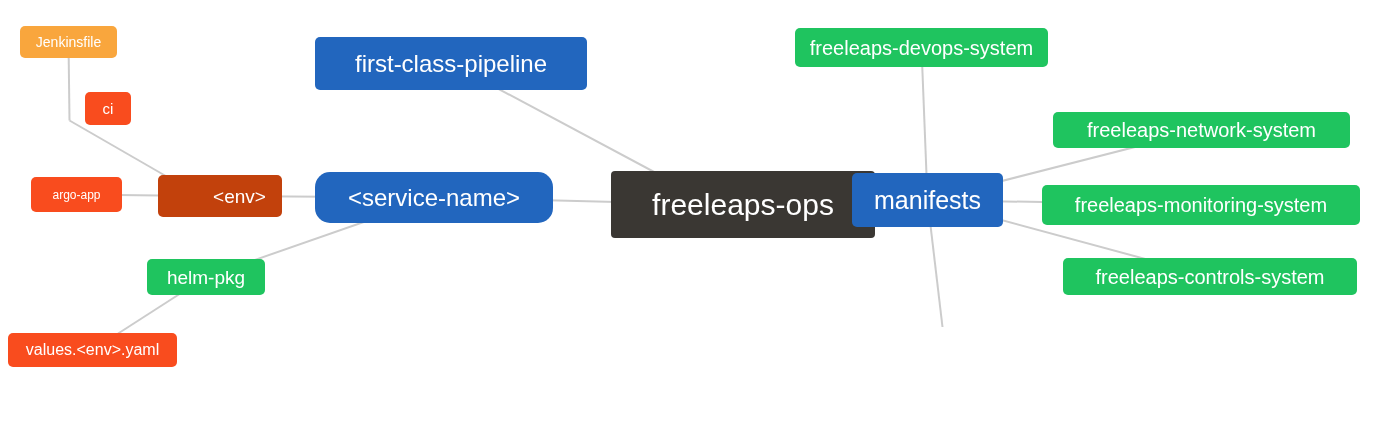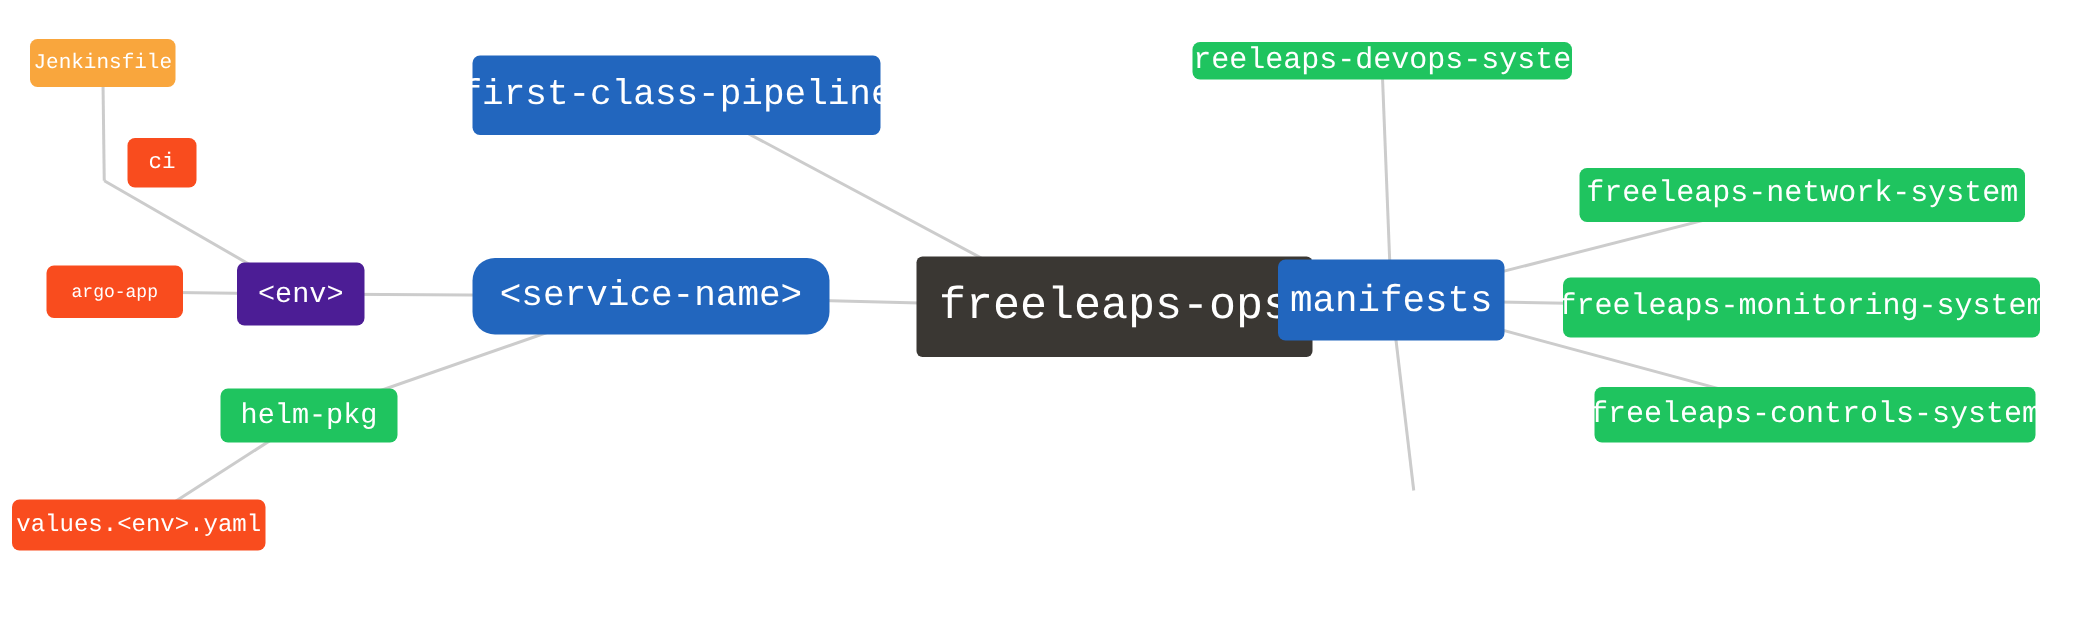--- a/index.html
+++ b/index.html
@@ -6,21 +6,21 @@
     margin: 0;
     padding: 0;
     background: #ffffff;
   }
   .canvas {
     position: relative;
     width: 1390px;
     height: 421px;
     background: #ffffff;
     overflow: hidden;
-    font-family: Liberation Mono, monospace;
+    font-family: Liberation Sans, sans-serif;
   }
   #edge-layer {
     position: absolute;
     left: 0; top: 0;
     width: 1390px;
     height: 421px;
     z-index: 0;
   }
   .node {
     position: absolute;
@@ -39,21 +39,21 @@
   .n-jenkinsfile          { left: 20px;   top: 26px;  width: 97px;  height: 32px; font-size: 14px; }
   .n-ci                   { left: 53px;   top: 92px; width: 46px;  height: 33px; font-size: 15px; margin-left: 32px; }
   .n-argo-app             { left: 31px;   top: 177px; width: 91px;  height: 35px; font-size: 12px; }
   .n-env                  { left: 158px;  top: 175px; width: 85px;  height: 42px; font-size: 19px; }
   .n-helm-pkg             { left: 147px;  top: 259px; width: 118px; height: 36px; font-size: 19px; }
   .n-values-env-yaml      { left: 8px;    top: 333px; width: 169px; height: 34px; font-size: 16px; }
   .n-first-class-pipeline { left: 315px;  top: 37px;  width: 272px; height: 53px; font-size: 24px; }
   .n-service-name         { left: 315px;  top: 172px; width: 238px; height: 51px; font-size: 24px; border-radius: 15px; }
   .n-freeleaps-ops        { left: 611px;  top: 171px; width: 264px; height: 67px; font-size: 30px; border-radius: 4px; }
   .n-manifests            { left: 852px;  top: 173px; width: 151px; height: 54px; font-size: 25px; }
-  .n-devops-system        { left: 795px;  top: 28px;  width: 253px; height: 25px; font-size: 20px; }
+  .n-devops-system        { left: 795px;  top: 28px;  width: 253px; height: 39px; font-size: 20px; }
   .n-network-system       { left: 1053px; top: 112px; width: 297px; height: 36px; font-size: 20px; }
   .n-monitoring-system    { left: 1042px; top: 185px; width: 318px; height: 40px; font-size: 20px; }
   .n-controls-system      { left: 1063px; top: 258px; width: 294px; height: 37px; font-size: 20px; }
   .n-storage-system       { left: 813px;  top: 307px; width: 259px; height: 40px; font-size: 20px; }
 </style>
 </head>
 <body>
 
 <div class="canvas">
   <svg id="edge-layer">
@@ -69,21 +69,21 @@
       <line x1="927.5" y1="200" x2="921.5" y2="47.5" stroke="#CCCCCC" stroke-width="2"></line>
       <line x1="927.5" y1="200" x2="1201.5" y2="130" stroke="#CCCCCC" stroke-width="2"></line>
       <line x1="927.5" y1="200" x2="1201" y2="205" stroke="#CCCCCC" stroke-width="2"></line>
       <line x1="927.5" y1="200" x2="1210" y2="276.5" stroke="#CCCCCC" stroke-width="2"></line>
       <line x1="927.5" y1="200" x2="942.5" y2="327" stroke="#CCCCCC" stroke-width="2"></line>
     </svg>
 
   <div class="node n-jenkinsfile" style="background-color: rgb(249, 166, 61); color: rgb(255, 255, 255);">Jenkinsfile</div>
   <div class="node n-ci" style="background-color: rgb(249, 76, 30); color: rgb(255, 255, 255);">ci</div>
   <div class="node n-argo-app" style="background-color: rgb(249, 76, 30); color: rgb(255, 255, 255);">argo-app</div>
-  <div class="node n-env" style="background-color: #4c1d95; color: rgb(255, 255, 255);">&lt;env&gt;</div>
+  <div class="node n-env" style="background-color: #c2410c; color: rgb(255, 255, 255); padding-left: 39px;">&lt;env&gt;</div>
   <div class="node n-values-env-yaml" style="background-color: rgb(249, 76, 30); color: rgb(255, 255, 255);">values.&lt;env&gt;.yaml</div>
   <div class="node n-helm-pkg" style="background-color: rgb(31, 196, 95); color: rgb(255, 255, 255);">helm-pkg</div>
   <div class="node n-first-class-pipeline" style="background-color: rgb(34, 102, 190); color: rgb(255, 255, 255);">first-class-pipeline</div>
   <div class="node n-service-name" style="background-color: rgb(34, 102, 190); color: rgb(255, 255, 255);">&lt;service-name&gt;</div>
   <div class="node n-freeleaps-ops" style="background-color: rgb(58, 55, 51); color: rgb(255, 255, 255);">freeleaps-ops</div>
   <div class="node n-manifests" style="background-color: rgb(34, 102, 190); color: rgb(255, 255, 255);">manifests</div>
   <div class="node n-devops-system" style="background-color: rgb(31, 196, 95); color: rgb(255, 255, 255);">freeleaps-devops-system</div>
   <div class="node n-network-system" style="background-color: rgb(31, 196, 95); color: rgb(255, 255, 255);">freeleaps-network-system</div>
   <div class="node n-monitoring-system" style="background-color: rgb(31, 196, 95); color: rgb(255, 255, 255);">freeleaps-monitoring-system</div>
   <div class="node n-controls-system" style="background-color: rgb(31, 196, 95); color: rgb(255, 255, 255);">freeleaps-controls-system</div>

